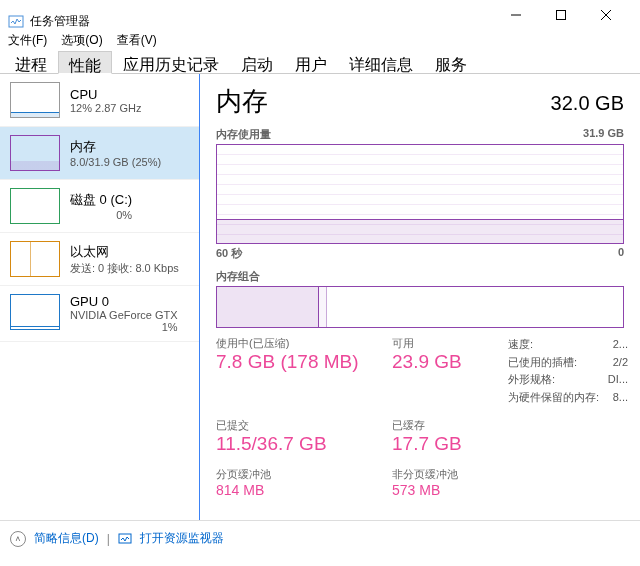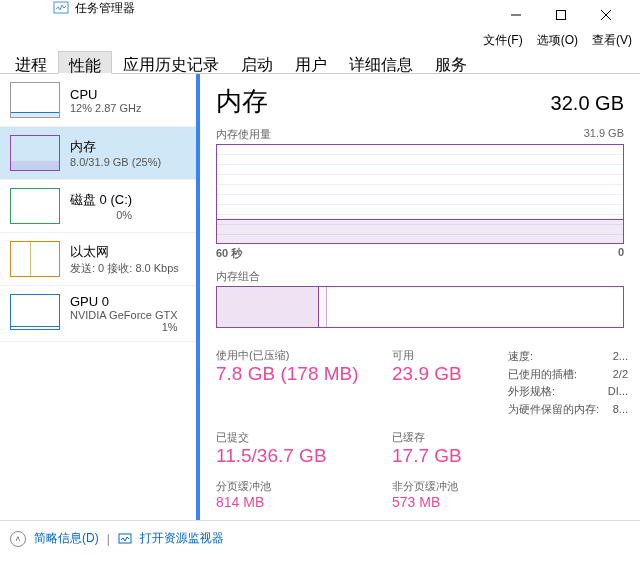--- a/index.html
+++ b/index.html
@@ -1,45 +1,45 @@
 <!DOCTYPE html>
 <html><head>
 <meta charset="utf-8">
 <style>
 * { margin: 0; padding: 0; box-sizing: border-box; font-family: "Microsoft YaHei", "Segoe UI", sans-serif; }
 body { background: #fff; width: 640px; height: 566px; overflow: hidden; font-size: 12px; color: #000; }
-.titlebar { height: 30px; display: flex; align-items: flex-start; padding: 0 12px 0 8px; margin-left: 45px; }
+.titlebar { height: 30px; display: flex; align-items: flex-end; padding: 0 12px 0 8px; }
 .titlebar-icon { width: 16px; height: 16px; margin-right: 6px; }
 .titlebar-title { flex: 1; font-size: 12px; }
 .win-controls { display: flex; }
 .win-btn { width: 45px; height: 30px; display: flex; align-items: center; justify-content: center; }
-.menubar { height: 20px; display: flex; align-items: center; padding: 0 8px; gap: 14px; font-size: 12px; justify-content: flex-end; }
+.menubar { height: 20px; display: flex; align-items: center; padding: 0 8px; gap: 14px; font-size: 12px; }
 .tabs { display: flex; border-bottom: 1px solid #ccc; padding: 0 4px; height: 24px; }
 .tab { padding: 4px 10px; font-size: 16px; border: 1px solid transparent; }
 .tab.active { border: 1px solid #ccc; border-bottom: 1px solid #fff; background: #e5e5e5; position: relative; top: 1px; }
 .body { display: flex; height: 446px; }
-.sidebar { width: 200px; border-right: 4px solid #3b82f6; overflow-y: auto; }
+.sidebar { width: 200px; border-right: 1px solid #3b82f6; overflow-y: auto; }
 .side-item { display: flex; padding: 8px 10px; gap: 10px; border-bottom: 1px solid #f0f0f0; cursor: default; }
 .side-item.selected { background: #d0e7f7; }
 .side-thumb { width: 50px; height: 36px; border: 1px solid #999; position: relative; background: #fff; }
 .side-info { display: flex; flex-direction: column; justify-content: center; }
 .side-title { font-size: 13px; }
 .side-sub { font-size: 11px; color: #555; text-align: right; }
 .main { flex: 1; padding: 10px 16px; overflow: hidden; }
 .main-header { display: flex; justify-content: space-between; align-items: baseline; }
 .main-title { font-size: 26px; font-weight: 400; }
 .main-cap { font-size: 20px; }
-.chart-label { font-size: 11px; color: #666; margin-top: 8px; display: flex; justify-content: space-between; }
+.chart-label { font-size: 11px; color: #666; margin-top: 8px; display: flex; justify-content: space-between; font-weight: bold; }
 .chart { border: 1px solid #8e44ad; height: 100px; margin-top: 2px; position: relative; background: repeating-linear-gradient(to bottom, transparent, transparent 9px, #f3e9f7 9px, #f3e9f7 10px); }
 .chart-fill { position: absolute; left: 0; right: 0; bottom: 0; height: 25%; background: rgba(142,68,173,0.12); border-top: 1px solid #8e44ad; }
 .chart-axis { display: flex; justify-content: space-between; font-size: 11px; color: #666; margin-top: 2px; font-weight: bold; }
 .comp-chart { border: 1px solid #8e44ad; height: 42px; margin-top: 2px; display: flex; }
 .comp-seg1 { width: 25%; background: rgba(142,68,173,0.15); border-right: 1px solid #8e44ad; }
 .comp-seg2 { width: 2%; background: rgba(142,68,173,0.05); border-right: 1px solid #c9a9d9; }
-.stats { margin-top: 20px; display: grid; grid-template-columns: 170px 110px 120px; row-gap: 12px; column-gap: 6px; }
+.stats { margin-top: 8px; display: grid; grid-template-columns: 170px 110px 120px; row-gap: 12px; column-gap: 6px; }
 .stat-label { font-size: 11px; color: #666; }
 .stat-value { font-size: 19px; color: #ec4899; }
 .stat-value.sm { font-size: 14px; }
 .right-stats { font-size: 11px; }
 .right-row { display: flex; justify-content: space-between; color: #555; line-height: 1.6; }
 .footer { height: 36px; border-top: 1px solid #ddd; display: flex; align-items: center; padding: 0 10px; gap: 8px; }
 .footer-link { color: #0066cc; cursor: pointer; }
 .circle-btn { width: 16px; height: 16px; border: 1px solid #888; border-radius: 50%; display: flex; align-items: center; justify-content: center; font-size: 9px; color: #666; }
 .thumb-cpu { background: linear-gradient(to top, rgba(30,120,200,0.15) 0%, rgba(30,120,200,0.15) 15%, transparent 15%); }
 .thumb-cpu::after { content:""; position:absolute; left:0; right:0; bottom:4px; height:1px; background:#1e78c8; }

